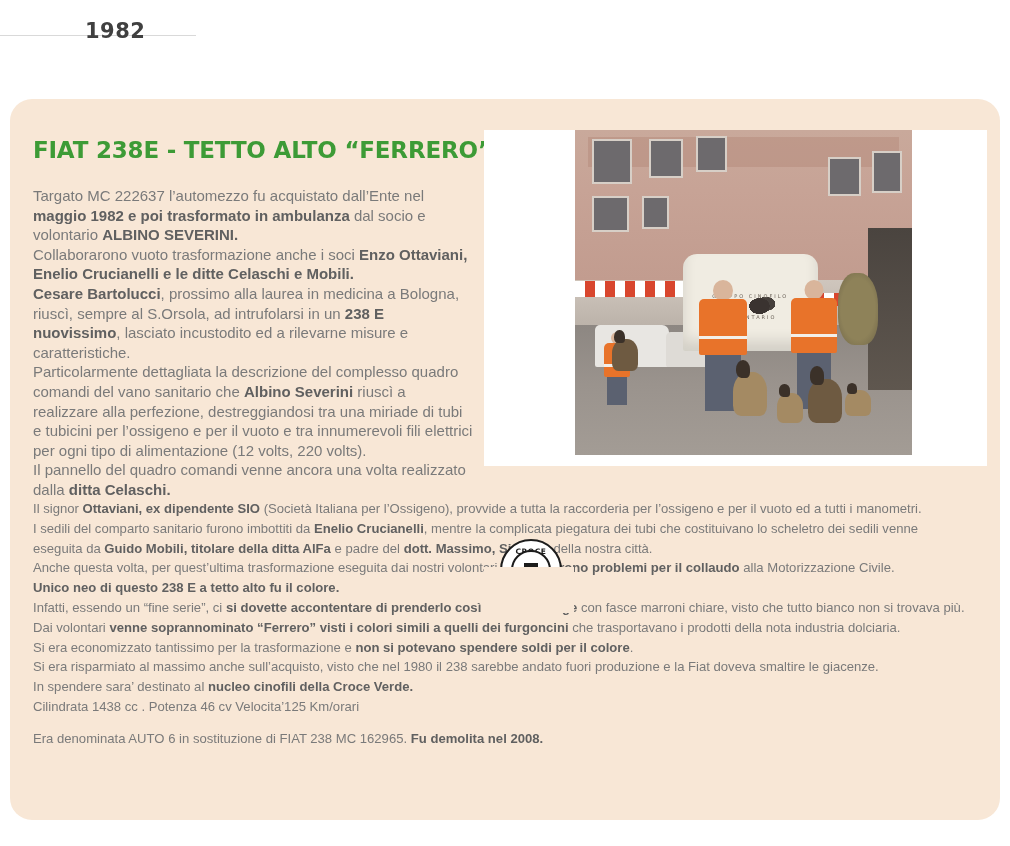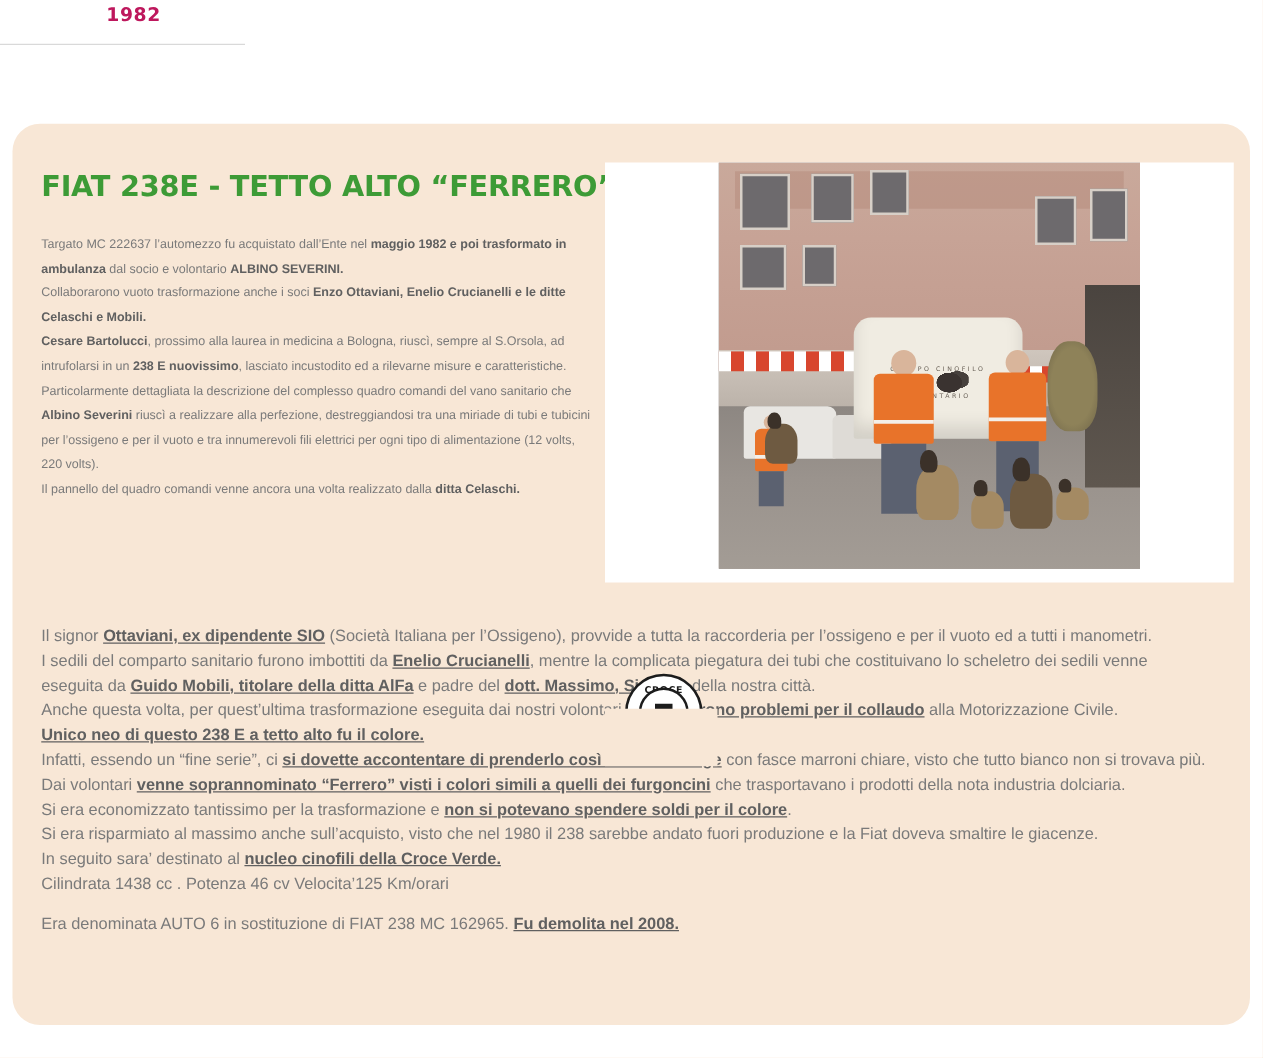--- a/index.html
+++ b/index.html
@@ -21,25 +21,25 @@
     left: 0;
     top: 0;
     width: 196px;
     height: 36px;
     border-bottom: 1px solid #d9d9d9;
     box-sizing: border-box;
   }
   .year-label {
     position: absolute;
     left: 85px;
-    top: 3px;
-    font-size: 15px;
+    top: 19px;
+    font-size: 21px;
     font-weight: bold;
     letter-spacing: 0.5px;
-    color: #be185d;
+    color: #404040;
     font-family: "DejaVu Sans", sans-serif;
   }
 
   
   .card {
     position: absolute;
     left: 10px;
     top: 99px;
     width: 990px;
     height: 721px;
@@ -67,21 +67,21 @@
     letter-spacing: -0.2px;
     white-space: nowrap;
     font-family: "DejaVu Sans", sans-serif;
   }
 
   .intro {
     position: absolute;
     left: 23px;
     top: 87px;
     width: 440px;
-    font-size: 10px;
+    font-size: 15px;
     line-height: 19.6px;
     color: #7a7a7a;
     font-family: "Liberation Sans", sans-serif;
   }
   .intro b { color: #606060; }
 
   
   .photo-frame {
     position: absolute;
     left: 474px;
@@ -267,21 +267,21 @@
   .lower {
     position: absolute;
     left: 23px;
     top: 400px;
     width: 952px;
     font-size: 13.1px;
     line-height: 19.8px;
     color: #7a7a7a;
   }
   .lower p { margin: 0; }
-  .lower b { color: #606060; text-decoration: underline; }
+  .lower b { color: #606060; }
   .gap { height: 12px; }
 </style>
 </head>
 <body>
 
 <div class="year-header">
   <div class="year-label">1982</div>
 </div>
 
 <div class="card">
@@ -366,19 +366,19 @@
   <div class="lower">
     <p><span>Il signor </span><b>Ottaviani, ex dipendente SIO</b><span> (Società Italiana per l’Ossigeno), provvide a tutta la raccorderia per l’ossigeno e per il vuoto ed a tutti i manometri.</span></p>
     <p><span>I sedili del comparto sanitario furono imbottiti da </span><b>Enelio Crucianelli</b><span>, mentre la complicata piegatura dei tubi che costituivano lo scheletro dei sedili venne</span></p>
     <p><span>eseguita da </span><b>Guido Mobili, titolare della ditta AlFa</b><span> e padre del </span><b>dott. Massimo, Sindaco</b><span> della nostra città.</span></p>
     <p><span>Anche questa volta, per quest’ultima trasformazione eseguita dai nostri volontari, </span><b>non vi furono problemi per il collaudo</b><span> alla Motorizzazione Civile.</span></p>
     <p><b>Unico neo di questo 238 E a tetto alto fu il colore.</b></p>
     <p><span>Infatti, essendo un “fine serie”, ci </span><b>si dovette accontentare di prenderlo così com’era: beige</b><span> con fasce marroni chiare, visto che tutto bianco non si trovava più.</span></p>
     <p><span>Dai volontari </span><b>venne soprannominato “Ferrero” visti i colori simili a quelli dei furgoncini</b><span> che trasportavano i prodotti della nota industria dolciaria.</span></p>
     <p><span>Si era economizzato tantissimo per la trasformazione e </span><b>non si potevano spendere soldi per il colore</b><span>.</span></p>
     <p>Si era risparmiato al massimo anche sull’acquisto, visto che nel 1980 il 238 sarebbe andato fuori produzione e la Fiat doveva smaltire le giacenze.</p>
-    <p><span>In seguito sara’ destinato al </span><b>nucleo cinofili della Croce Verde.</b></p>
+    <p><span>In spendere sara’ destinato al </span><b>nucleo cinofili della Croce Verde.</b></p>
     <p>Cilindrata 1438 cc . Potenza 46 cv  Velocita’125 Km/orari</p>
     <div class="gap"></div>
     <p><span>Era denominata AUTO 6 in sostituzione di FIAT 238 MC 162965. </span><b>Fu demolita nel 2008.</b></p>
   </div>
 
 </div>
 
 </body></html>

